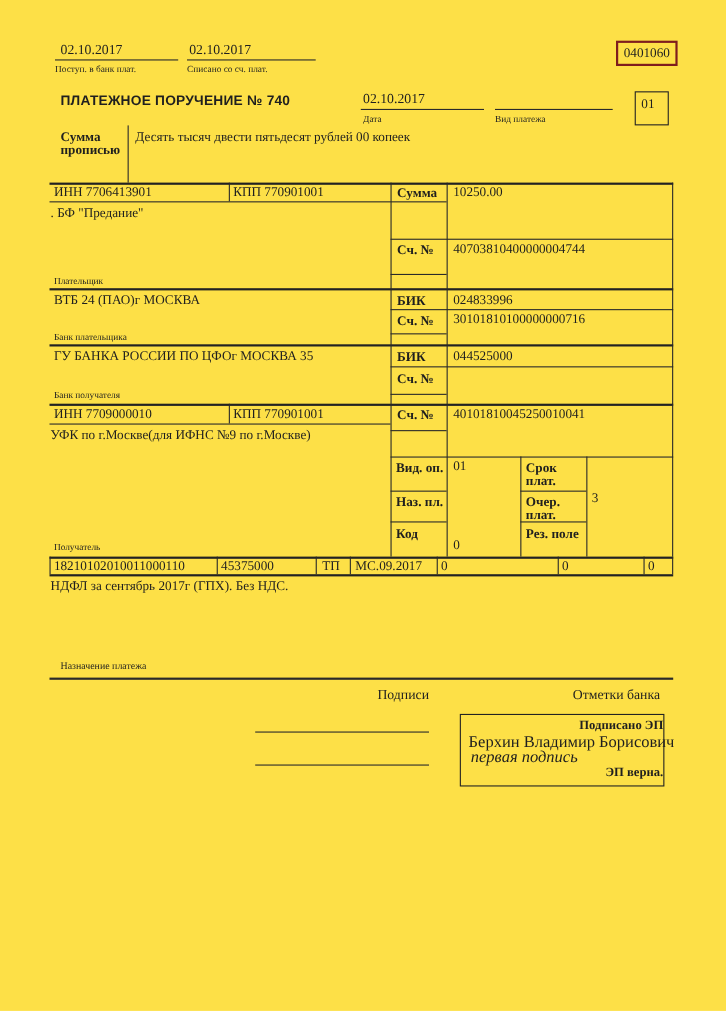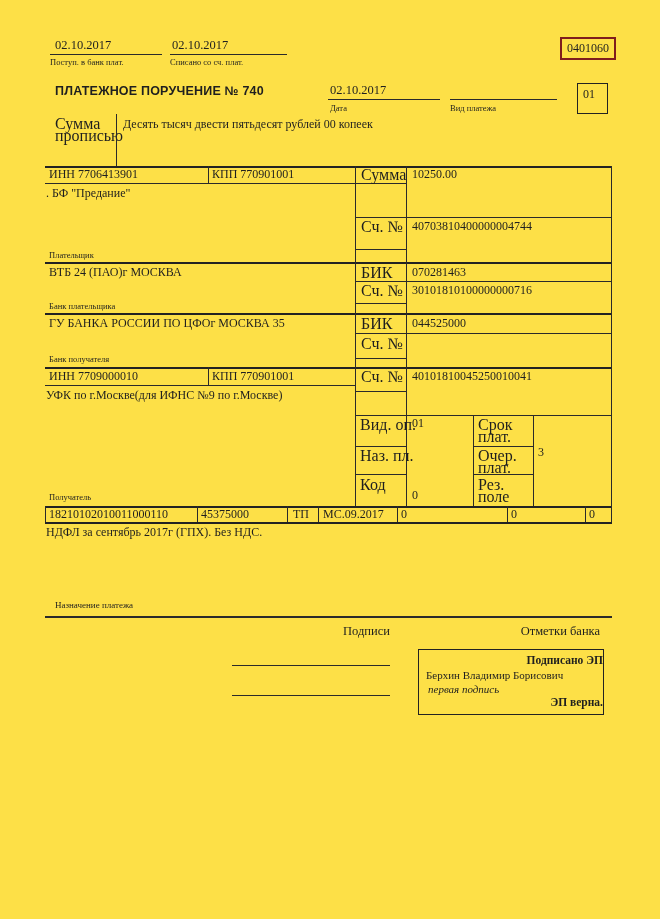--- a/index.html
+++ b/index.html
@@ -1,32 +1,32 @@
 <!DOCTYPE html>
 <html><head>
 <meta charset="utf-8">
 <style>
   html,body{margin:0;padding:0;}
   body{background:#ffffff;width:660px;height:919px;font-family:"Liberation Serif",serif;color:#1f1f1f;}
   .sheet{position:relative;width:660px;height:919px;background:#fde047;overflow:hidden;padding-left:44px;}
   .t{position:absolute;font-size:12px;line-height:13px;white-space:nowrap;}
   .t12{position:absolute;font-size:12.5px;line-height:14px;white-space:nowrap;}
   .sm{position:absolute;font-size:8.5px;line-height:10px;white-space:nowrap;color:#1f1f1f;}
-  .lab{position:absolute;font-size:16px;line-height:12px;white-space:nowrap;}
+  .lab{position:absolute;font-size:12px;line-height:12px;white-space:nowrap;font-weight:bold;}
   .hl{position:absolute;background:#2a2a2a;height:1px;}
   .hl2{position:absolute;background:#222222;height:2px;}
   .vl{position:absolute;background:#2a2a2a;width:1px;}
   .title{position:absolute;font-family:"Liberation Sans",sans-serif;font-weight:bold;font-size:12.5px;letter-spacing:.2px;white-space:nowrap;}
   .box{position:absolute;border:2px solid #7f1d1d;display:flex;align-items:center;justify-content:center;font-size:12px;}
   .box1{position:absolute;border:1.5px solid #222;font-size:12px;}
   .wrap{white-space:normal;}
   .bluebox{position:absolute;border:2px solid #3b3bc0;}
   .bl{position:absolute;font-size:10.8px;line-height:13px;white-space:nowrap;color:#3434bb;}
   .stampbox{position:absolute;border:1.5px solid #222;}
-  .st{position:absolute;font-size:11px;line-height:13px;white-space:nowrap;}
+  .st{position:absolute;font-size:15px;line-height:13px;white-space:nowrap;}
   .ctr{text-align:right;}
 </style>
 </head>
 <body>
 
 <div class="sheet">
 
   <div class="t12" style="left:55px;top:38px;">02.10.2017</div>
   <div class="hl" style="left:50px;top:54px;width:112px;"></div>
   <div class="sm" style="left:50px;top:57px;">Поступ. в банк плат.</div>
@@ -93,21 +93,21 @@
   <div class="t" style="left:212px;top:168px;">КПП 770901001</div>
   <div class="lab" style="left:361px;top:169px;">Сумма</div>
   <div class="t" style="left:412px;top:168px;">10250.00</div>
   <div class="t" style="left:46px;top:187px;">. БФ "Предание"</div>
   <div class="lab" style="left:361px;top:221px;">Сч. №</div>
   <div class="t" style="left:412px;top:220px;">40703810400000004744</div>
   <div class="sm" style="left:49px;top:250px;">Плательщик</div>
 
   <div class="t" style="left:49px;top:266px;">ВТБ 24 (ПАО)г МОСКВА</div>
   <div class="lab" style="left:361px;top:267px;">БИК</div>
-  <div class="t" style="left:412px;top:266px;">070281463</div>
+  <div class="t" style="left:412px;top:266px;">024833996</div>
   <div class="lab" style="left:361px;top:285px;">Сч. №</div>
   <div class="t" style="left:412px;top:284px;">30101810100000000716</div>
   <div class="sm" style="left:49px;top:301px;">Банк плательщика</div>
 
   <div class="t" style="left:49px;top:317px;">ГУ БАНКА РОССИИ ПО ЦФОг МОСКВА 35</div>
   <div class="lab" style="left:361px;top:318px;">БИК</div>
   <div class="t" style="left:412px;top:317px;">044525000</div>
   <div class="lab" style="left:361px;top:338px;">Сч. №</div>
   <div class="sm" style="left:49px;top:354px;">Банк получателя</div>
 

